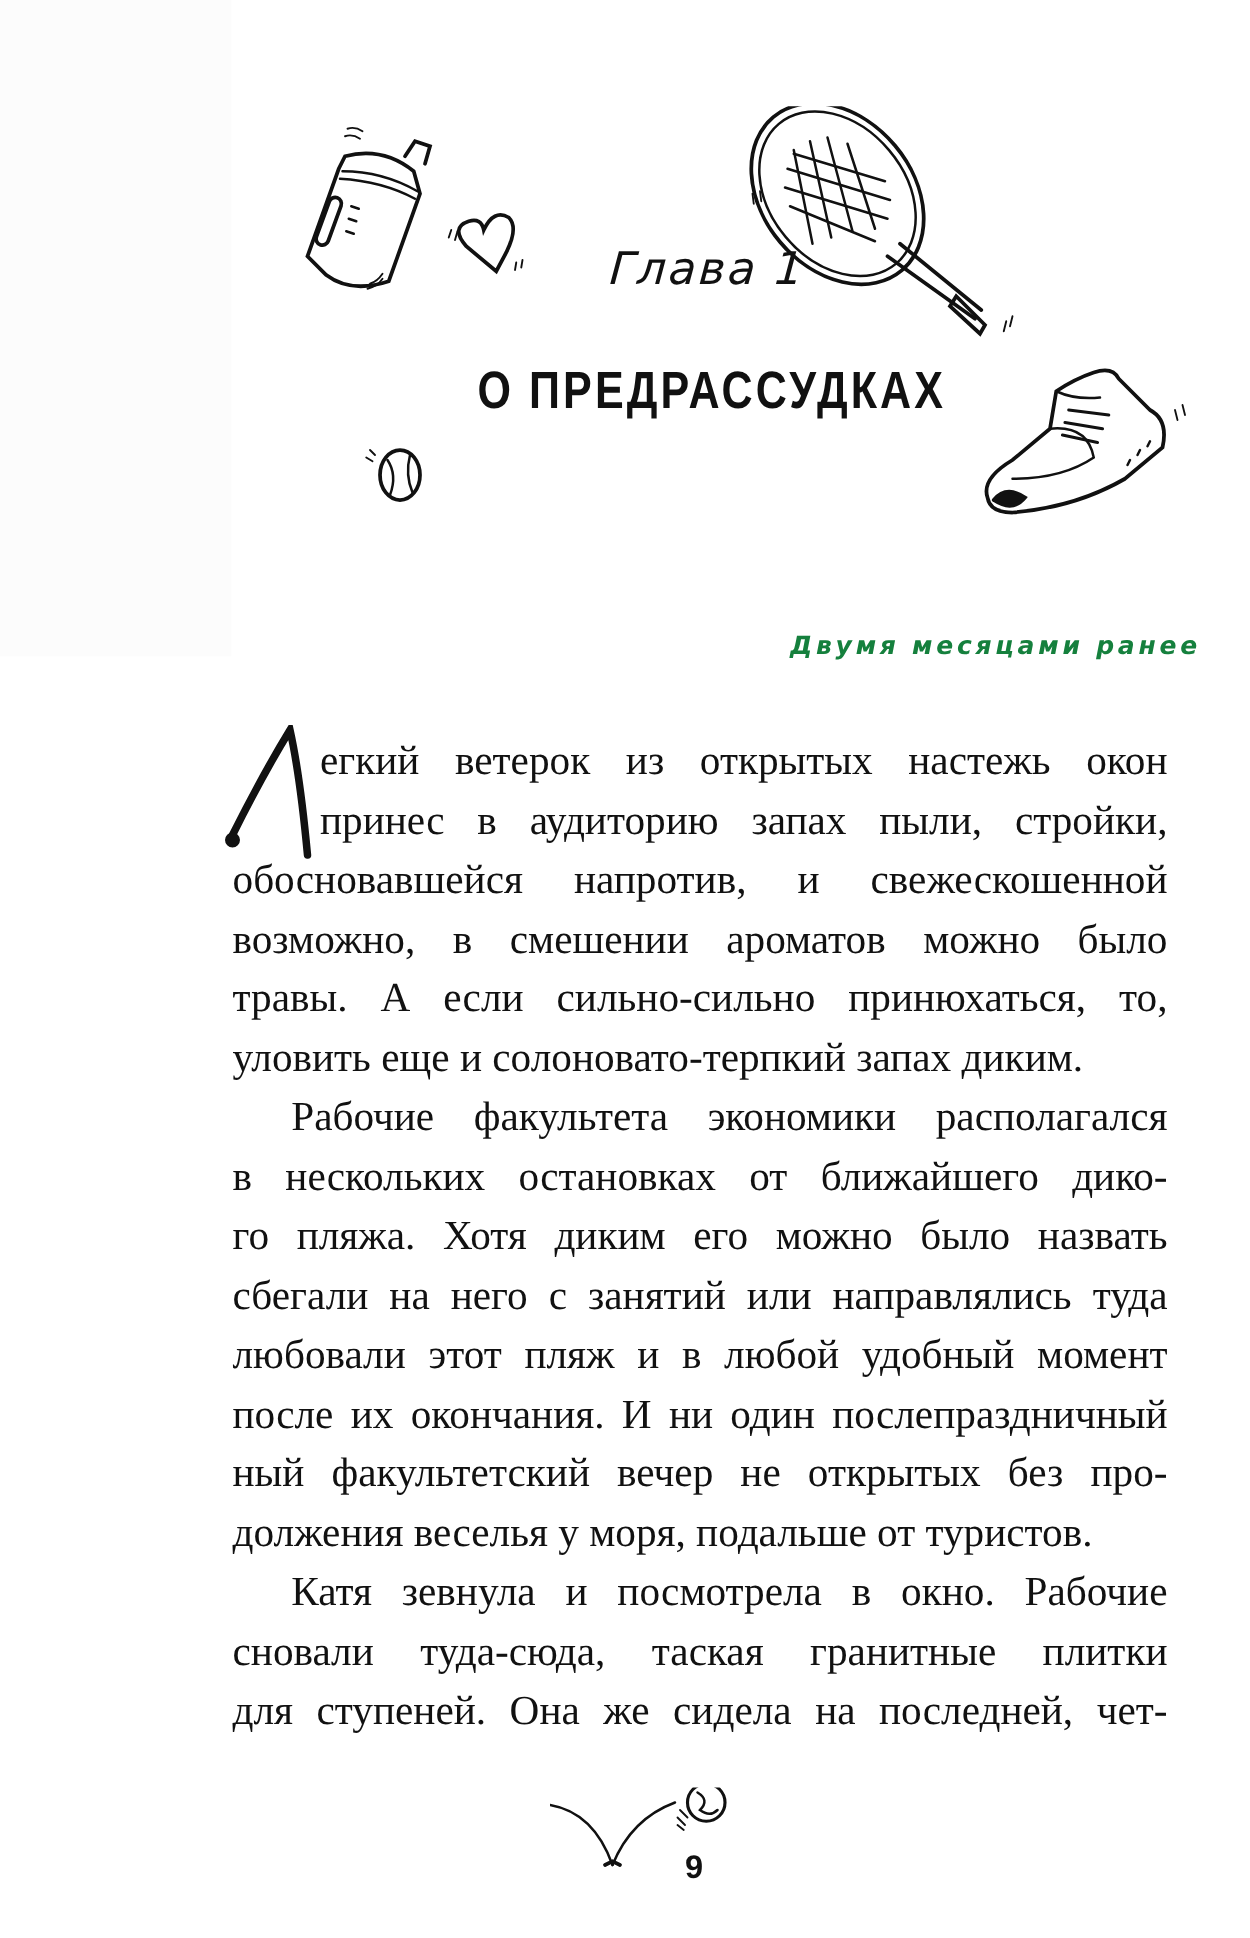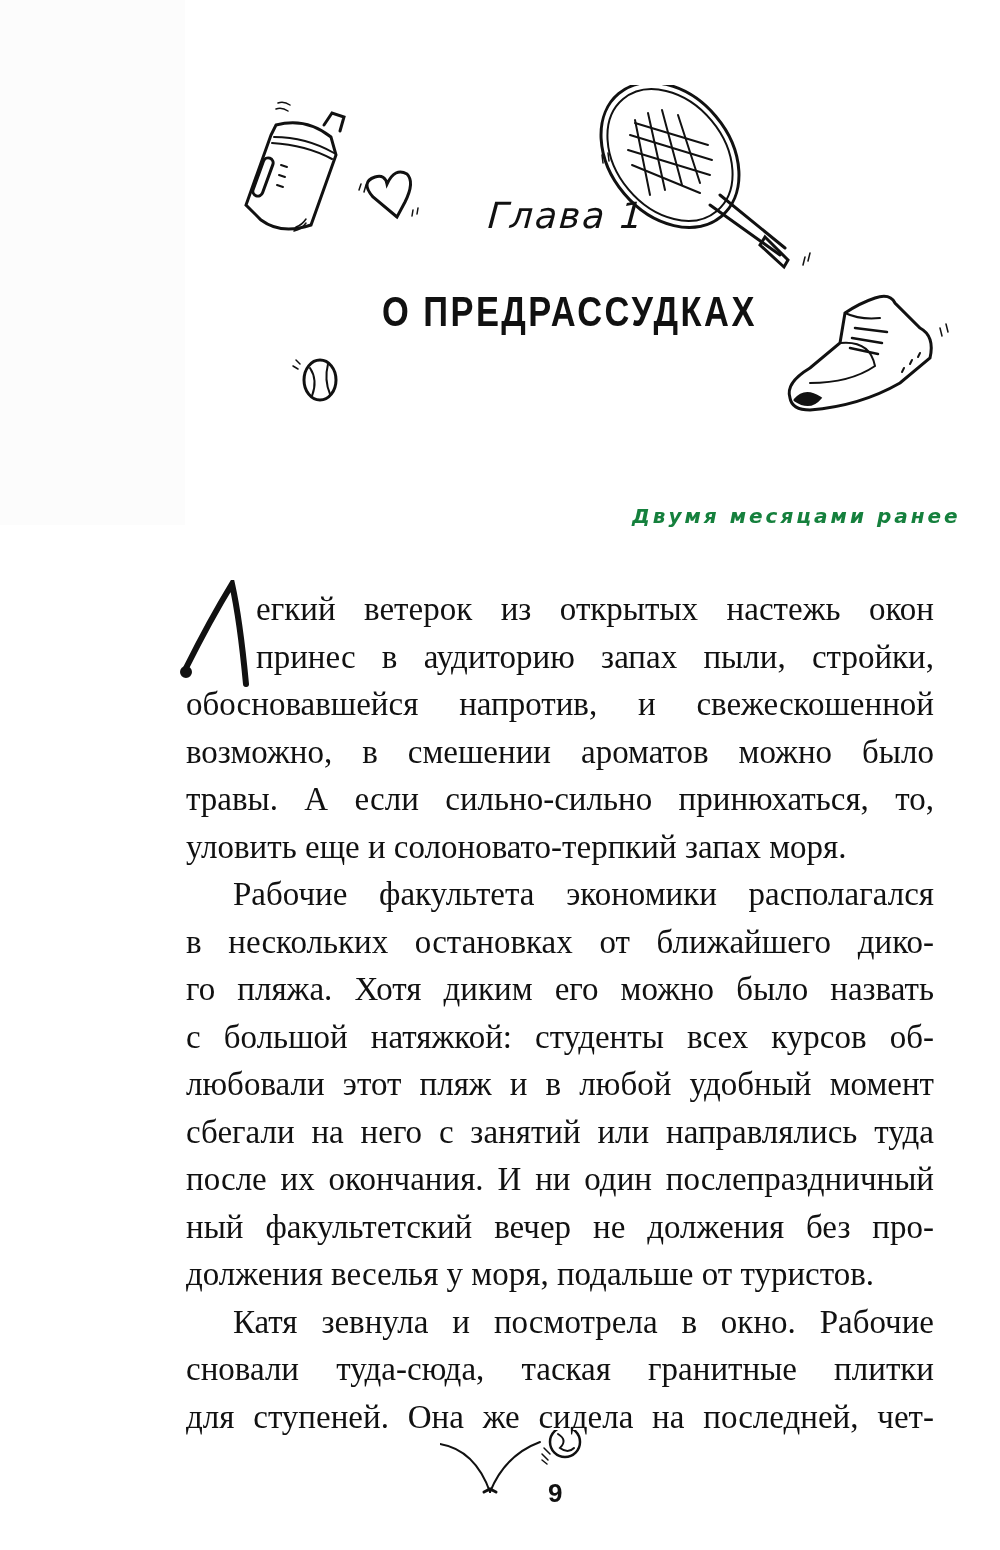--- a/index.html
+++ b/index.html
@@ -98,31 +98,30 @@
     <svg class="dropcap" viewBox="0 0 70 110" fill="none" stroke="#111" stroke-width="6" stroke-linecap="round">
       <path d="M6 88 Q30 40 52 4 Q60 40 66 104"></path>
       <circle cx="6" cy="92" r="3" fill="#111"></circle>
     </svg>
     <div>
       <span class="line drop">егкий ветерок из открытых настежь окон</span>
       <span class="line drop">принес в аудиторию запах пыли, стройки,</span>
       <span class="line">обосновавшейся напротив, и свежескошенной</span>
       <span class="line">возможно, в смешении ароматов можно было</span>
       <span class="line">травы. А если сильно-сильно принюхаться, то,</span>
-      <span class="line last">уловить еще и солоновато-терпкий запах моря.</span>
+      <span class="line last">уловить еще и солоновато-терпкий запах диким.</span>
     </div>
     <div>
       <span class="line indent">Рабочие факультета экономики располагался</span>
       <span class="line">в нескольких остановках от ближайшего дико-</span>
       <span class="line">го пляжа. Хотя диким его можно было назвать</span>
-      <span class="line">с большой натяжкой: студенты всех курсов об-</span>
+      <span class="line">сбегали на него с занятий или направлялись туда</span>
       <span class="line">любовали этот пляж и в любой удобный момент</span>
-      <span class="line">сбегали на него с занятий или направлялись туда</span>
       <span class="line">после их окончания. И ни один послепраздничный</span>
-      <span class="line">ный факультетский вечер не должения без про-</span>
+      <span class="line">ный факультетский вечер не открытых без про-</span>
       <span class="line last">должения веселья у моря, подальше от туристов.</span>
     </div>
     <div>
       <span class="line indent">Катя зевнула и посмотрела в окно. Рабочие</span>
       <span class="line">сновали туда-сюда, таская гранитные плитки</span>
       <span class="line">для ступеней. Она же сидела на последней, чет-</span>
     </div>
   </div>
 
   <svg class="footer-illus" width="150" height="70" viewBox="0 0 150 70" fill="none" stroke="#111" stroke-width="2" stroke-linecap="round">

